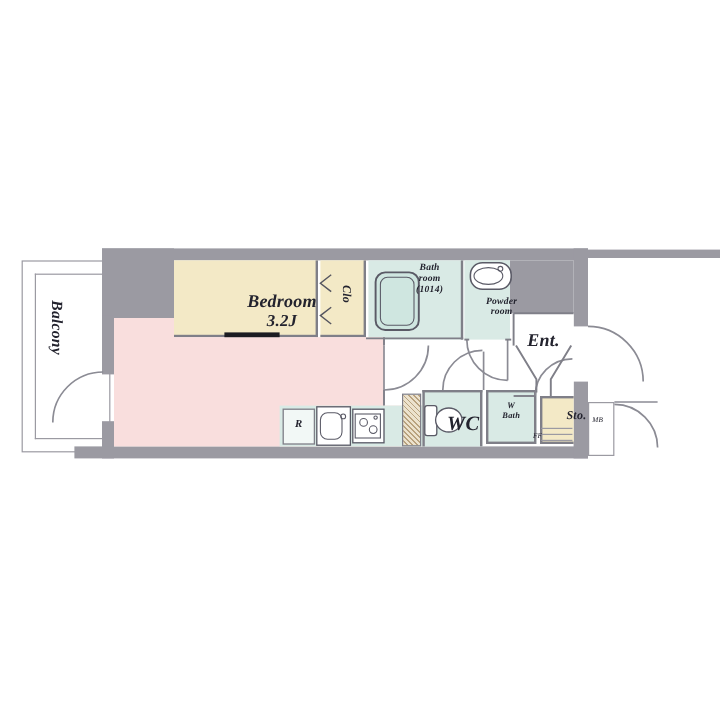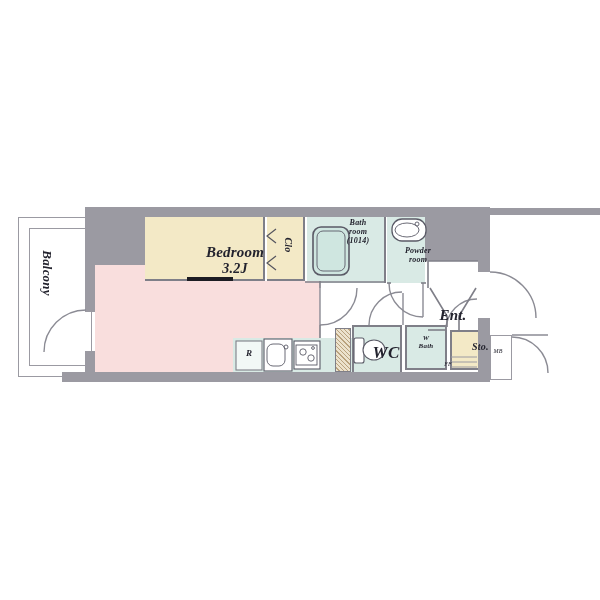--- a/index.html
+++ b/index.html
@@ -127,21 +127,21 @@
     <div>Bath</div>
     <div>room</div>
     <div>(1014)</div>
   </div>
 
   <div class="lbl" style="left:387px;top:246px;width:62px;font-size:8px;">
     <div>Powder</div>
     <div>room</div>
   </div>
 
-  <div class="lbl" style="left:428px;top:276px;width:50px;font-size:15px;margin-top:31px;">Ent.</div>
+  <div class="lbl" style="left:428px;top:276px;width:50px;font-size:15px;">Ent.</div>
 
   <div class="lbl" style="left:105px;top:301px;width:185px;font-size:18px;">
   </div>
 
   <div class="lbl" style="left:372px;top:343px;width:28px;font-size:17px;font-family:Liberation Serif, serif;">WC</div>
 
   <div class="lbl" style="left:405px;top:334px;width:42px;font-size:7px;">
     <div>W</div>
     <div>Bath</div>
   </div>

